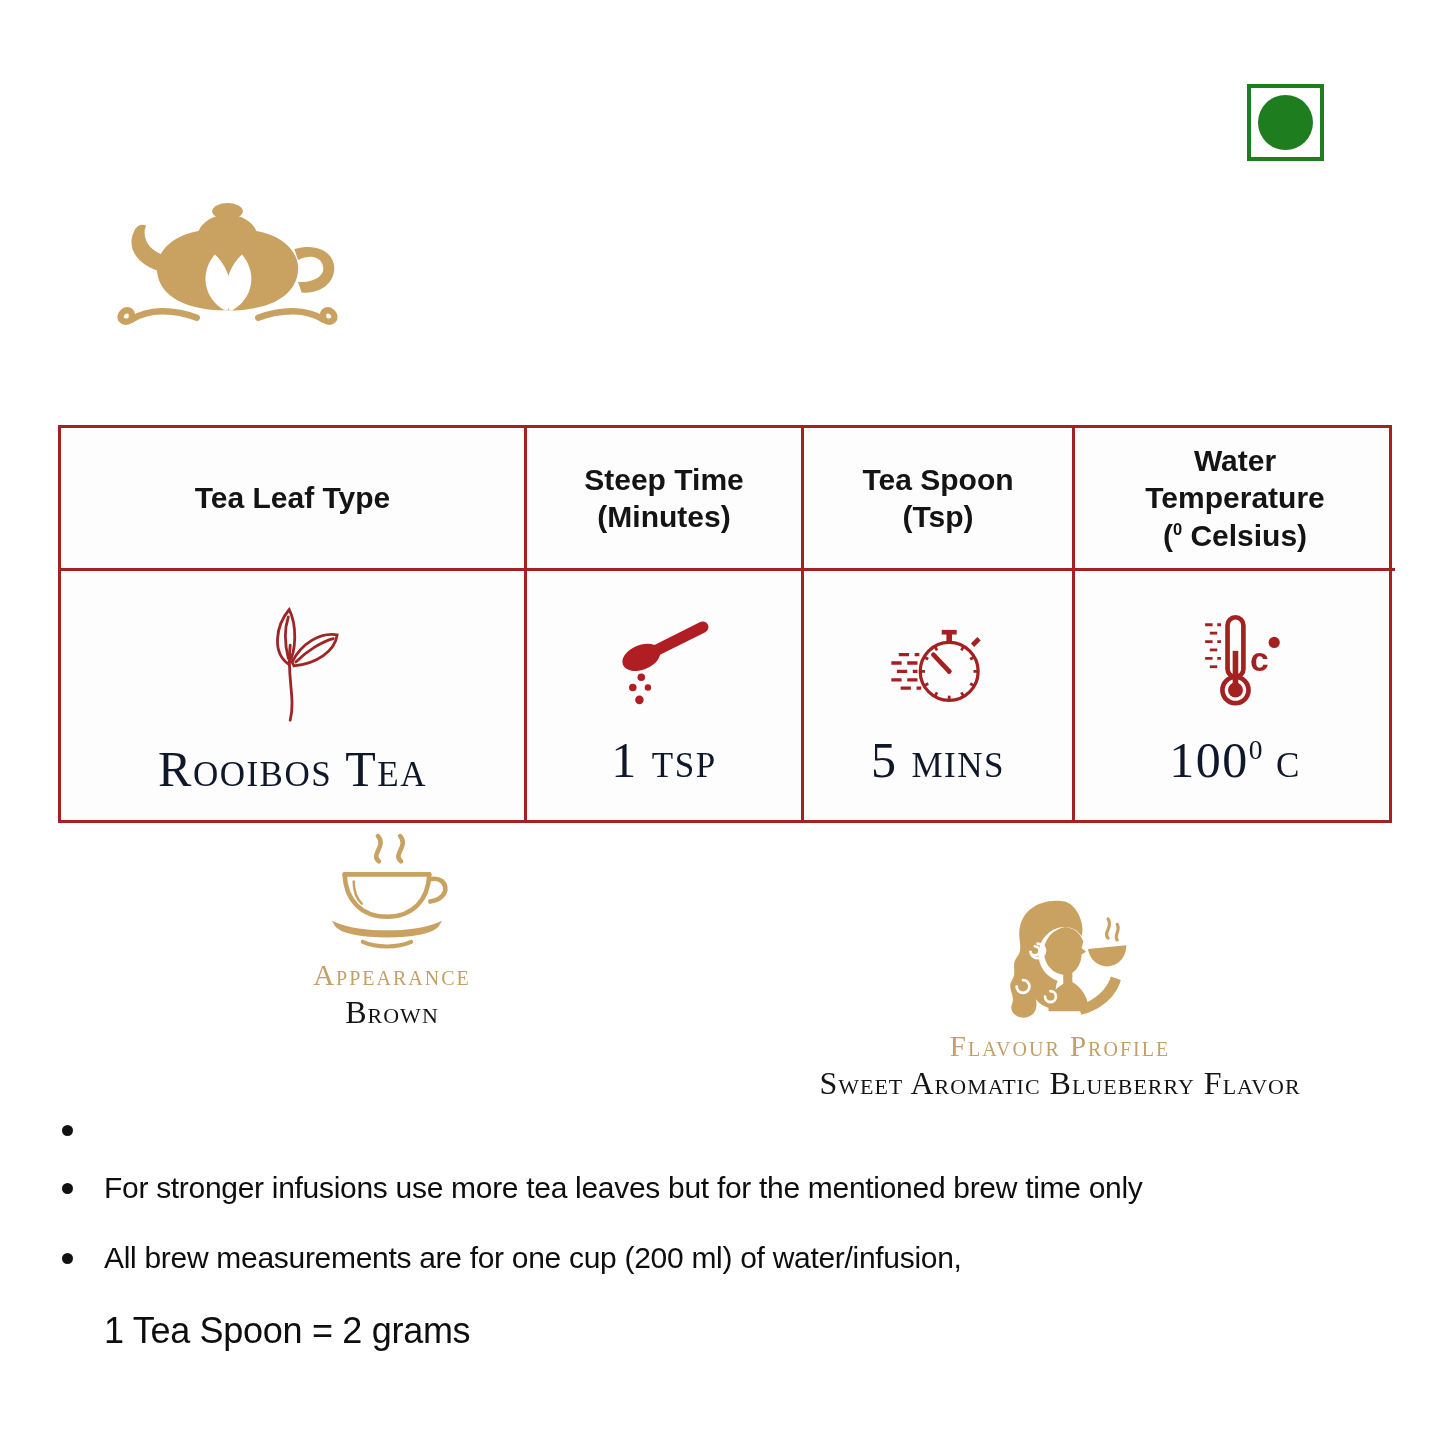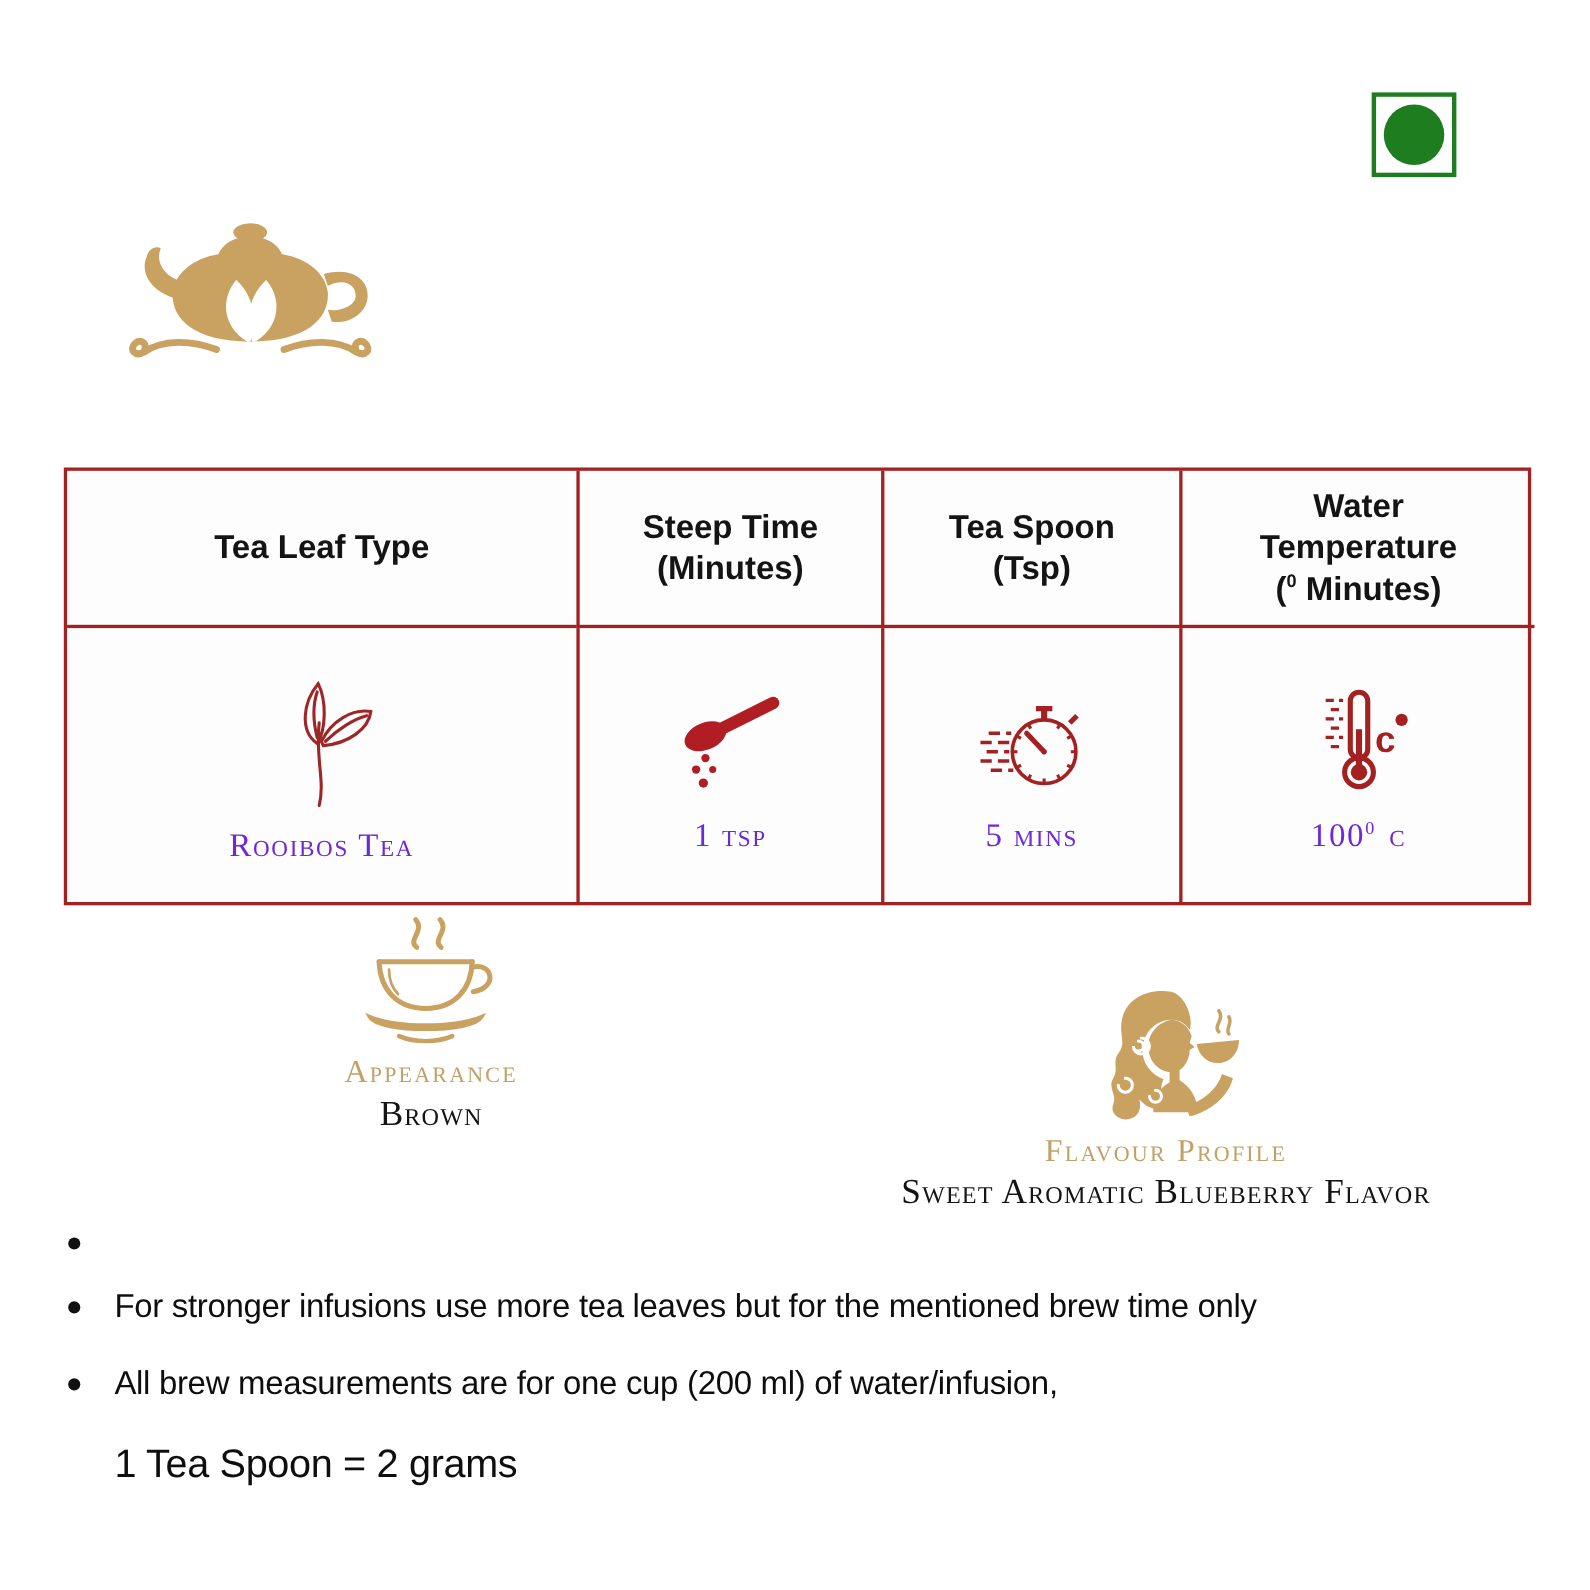--- a/index.html
+++ b/index.html
@@ -36,21 +36,21 @@
     background:#fdfdfd;
   }
   .cell { display:flex; flex-direction:column; align-items:center; justify-content:center; }
   .cell + .cell { border-left:3px solid #a32121; }
   .cell.c0 { border-left:none; }
   .hcell { border-bottom:3px solid #a32121; font-weight:bold; font-size:30px; line-height:1.25; text-align:center; color:#141414; }
   .bcell { gap:16px; padding-top:8px; }
   .bcell svg { display:block; }
   .value {
     font-family:"Liberation Serif","DejaVu Serif",serif;
-    font-variant:small-caps; font-size:30px; letter-spacing:1.5px; color:#6d28d9;
+    font-variant:small-caps; font-size:50px; letter-spacing:1.5px; color:#0f172a;
     white-space:nowrap;
   }
   .sup { font-size:0.55em; vertical-align:super; }
   .unit-gap { margin-left:12px; }
 
   
   .attr { position:absolute; text-align:center; }
   .attr-appearance { left:277px; top:827px; width:230px; }
   .attr-flavour  { left:700px; top:896px; width:720px; }
   .attr svg { display:block; margin:0 auto; }
@@ -107,21 +107,21 @@
     <span>Steep Time</span>
     <span>(Minutes)</span>
   </div>
   <div class="cell hcell">
     <span>Tea Spoon</span>
     <span>(Tsp)</span>
   </div>
   <div class="cell hcell">
     <span>Water</span>
     <span>Temperature</span>
-    <span><span>(</span><span class="sup">0</span><span> Minutes)</span></span>
+    <span><span>(</span><span class="sup">0</span><span> Celsius)</span></span>
   </div>
 
   <div class="cell bcell c0">
     <svg width="104" height="122" viewBox="0 0 110 130">
       <g fill="none" stroke="#9e2626" stroke-width="3" stroke-linecap="round">
         <path d="M52,126 C58,102 48,80 52,46"></path>
         <path d="M51,8 C36,26 33,54 50,66 C59,52 59,24 51,8 Z"></path>
         <path d="M50,60 C46,44 46,28 50,16"></path>
         <path d="M54,64 C64,44 84,32 102,35 C100,52 80,66 56,68 Z"></path>
         <path d="M58,64 C70,52 86,42 98,39"></path>

